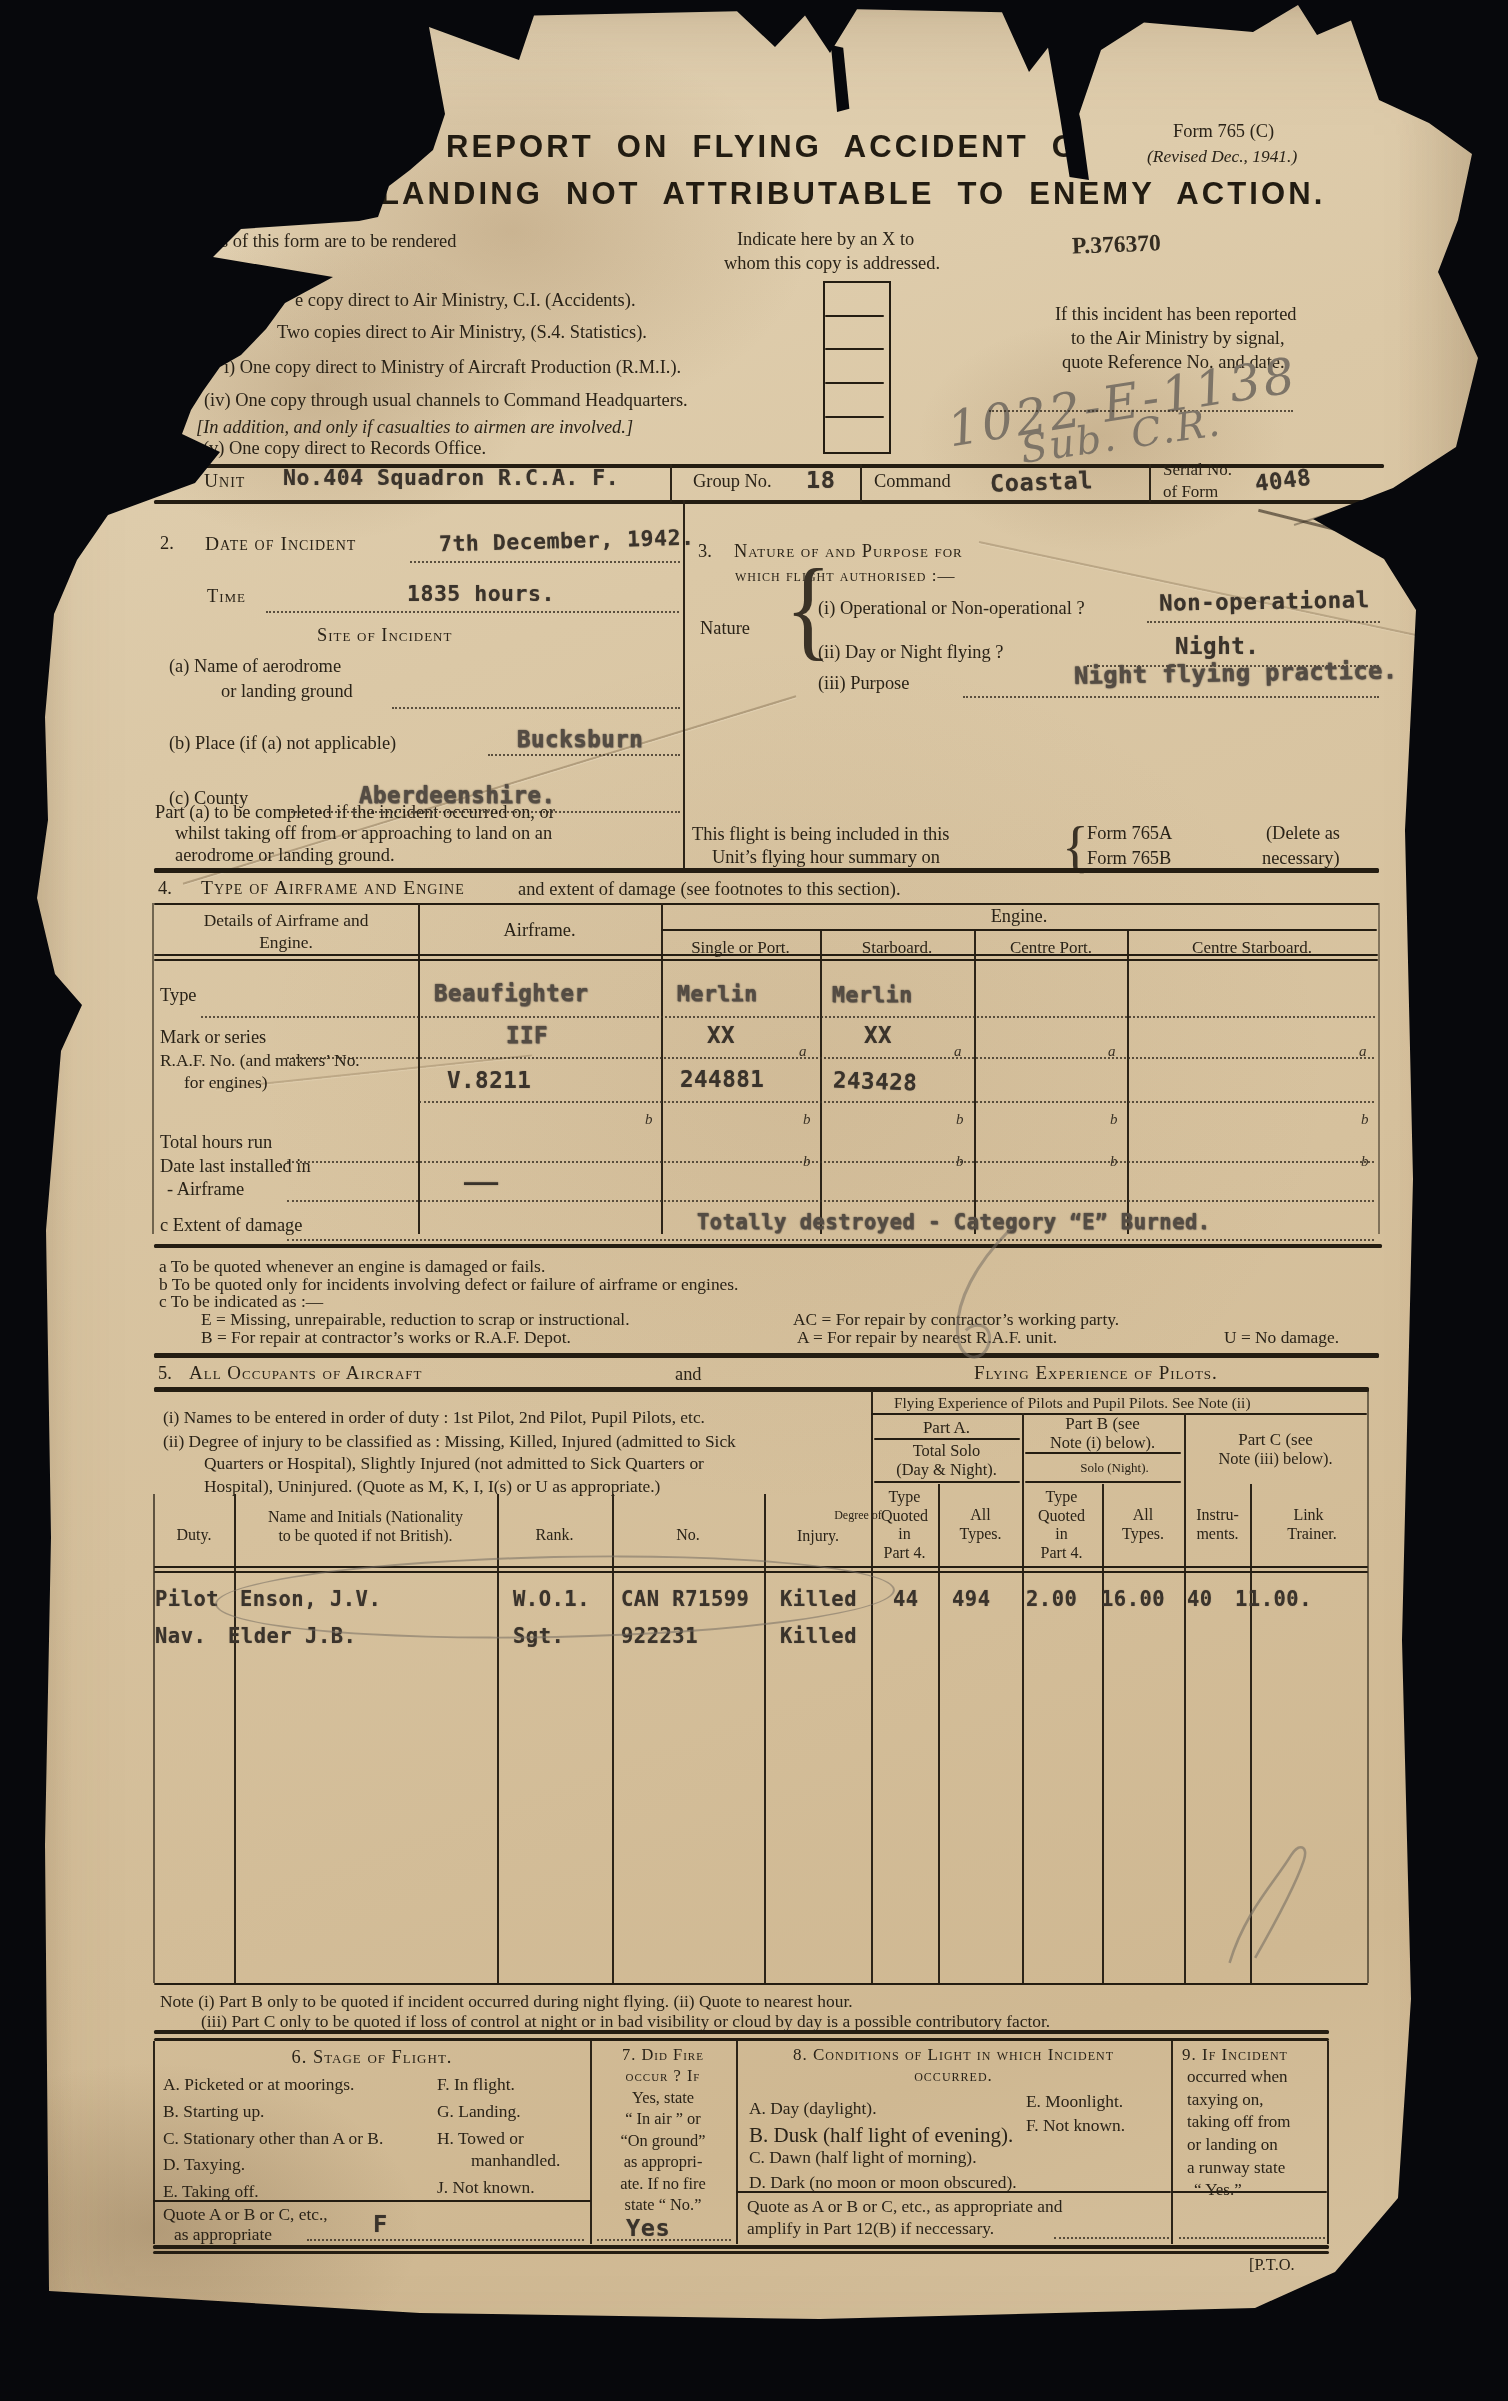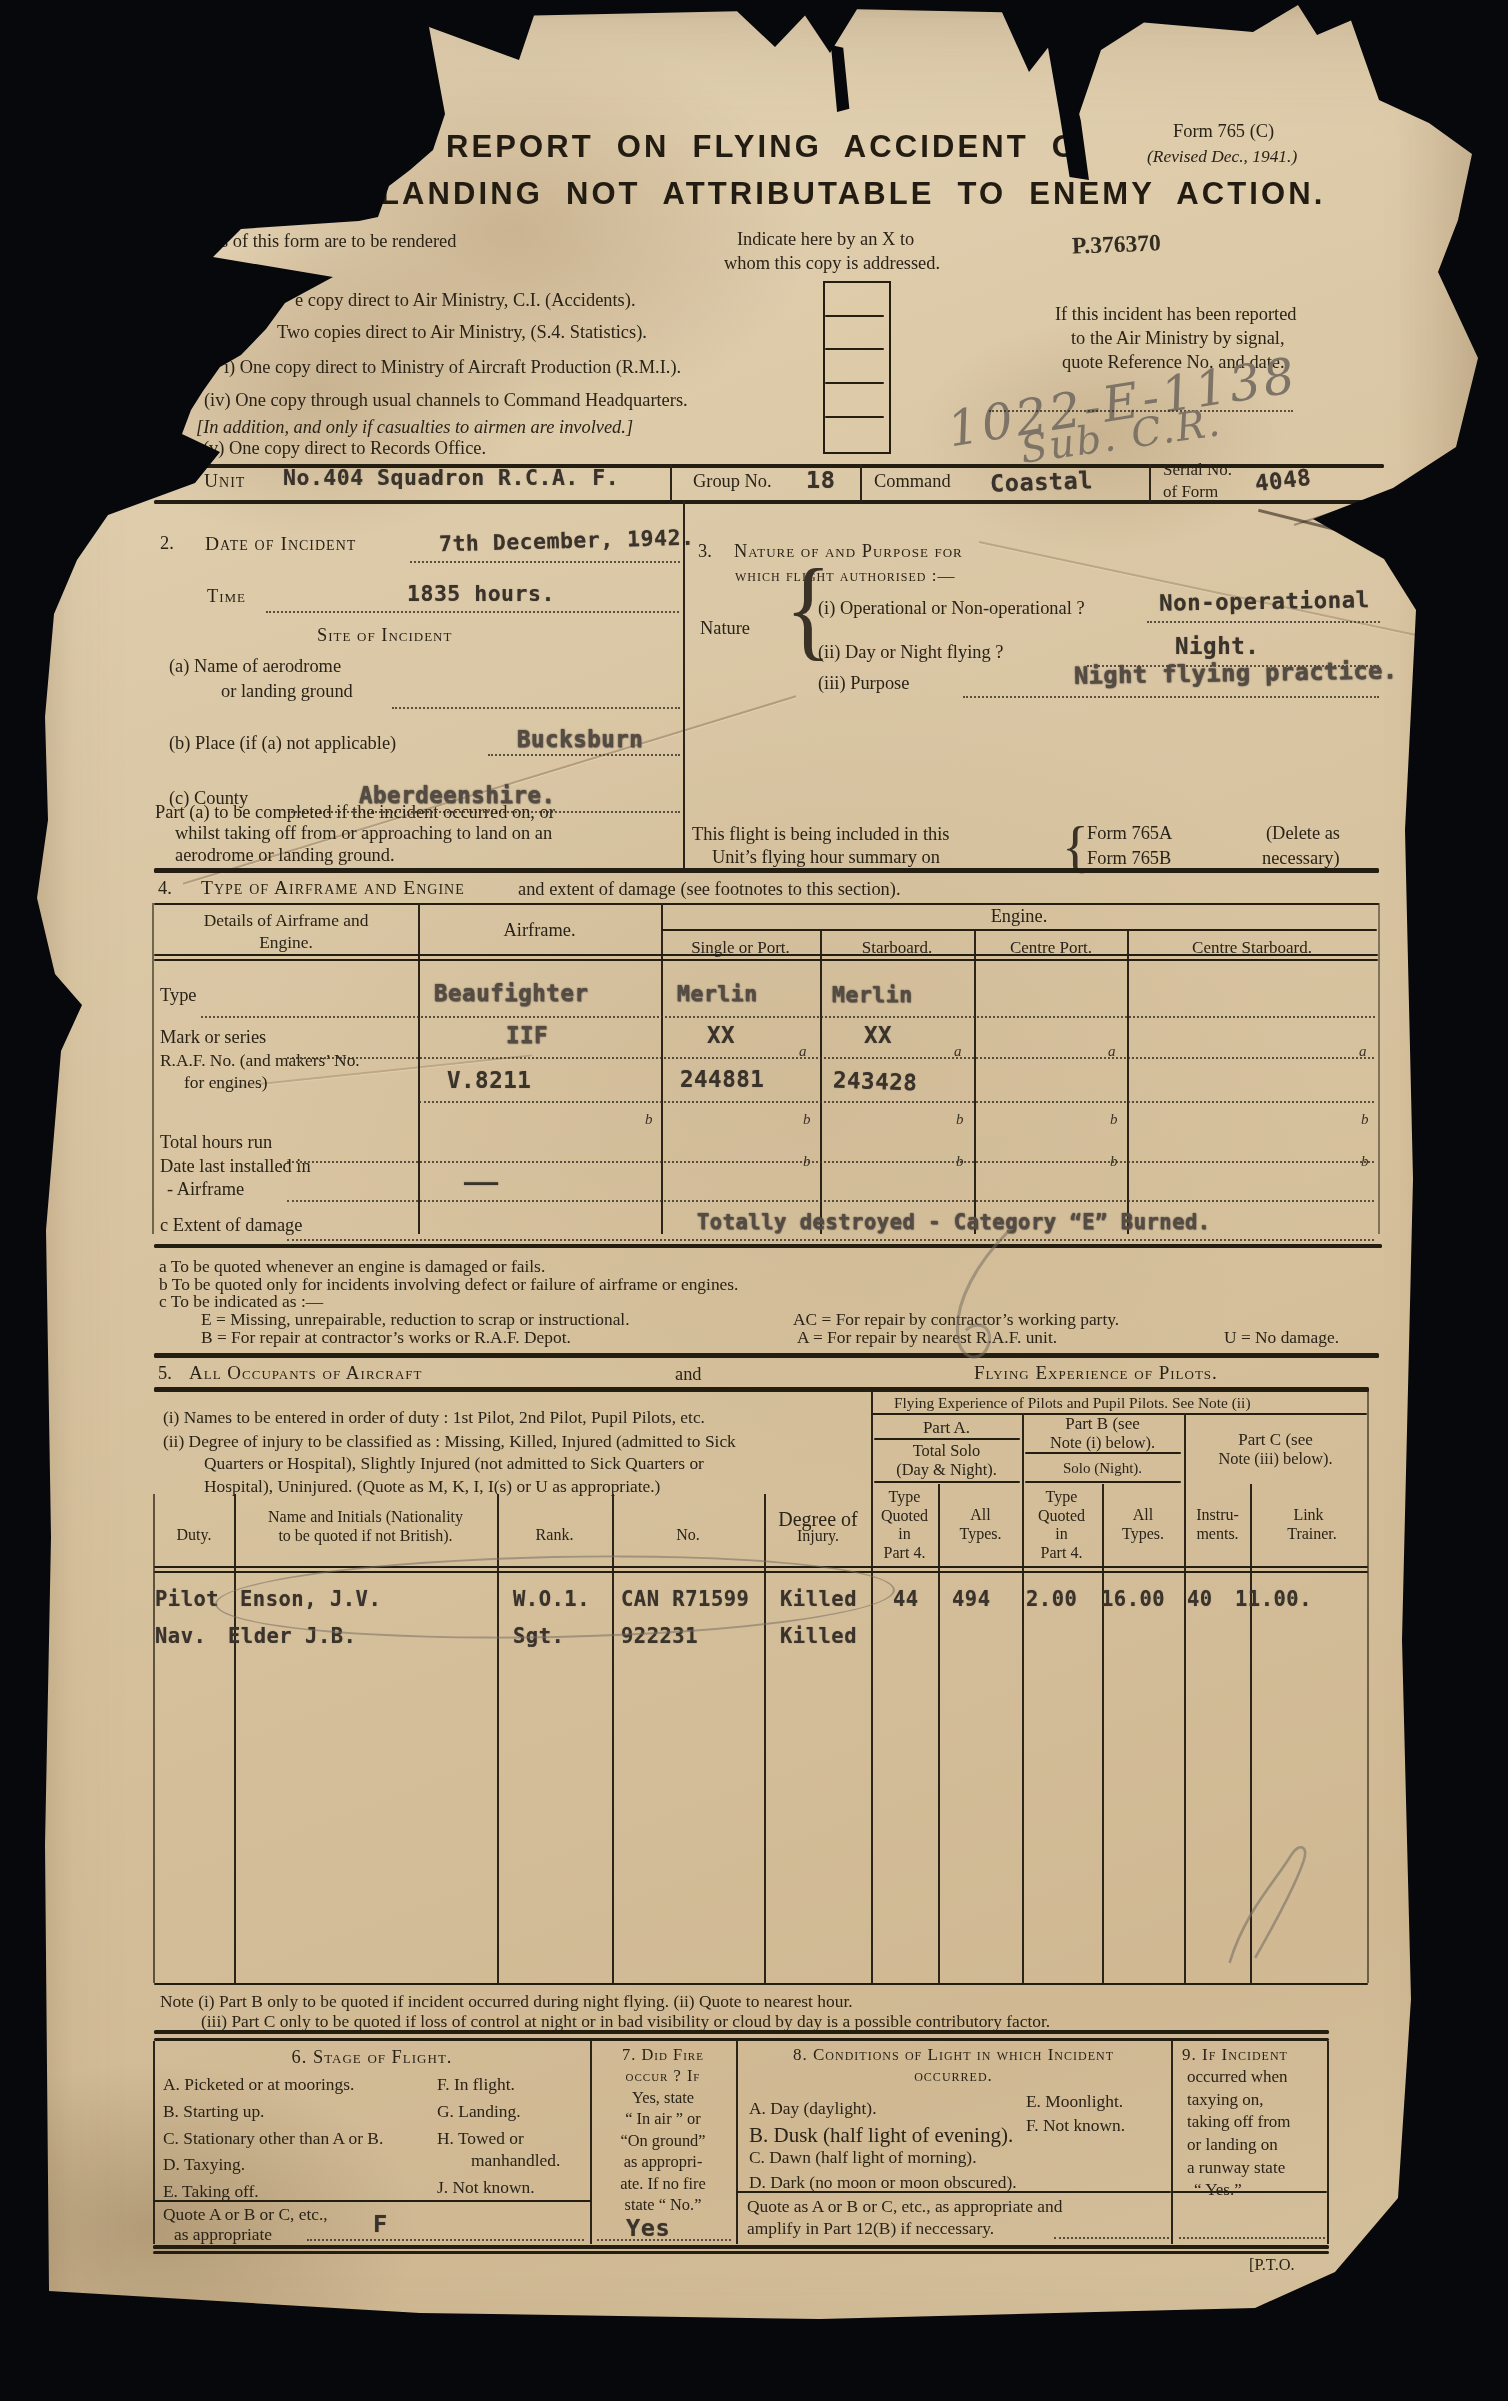--- a/index.html
+++ b/index.html
@@ -247,42 +247,42 @@
     <div class="t" style="left:204px;top:1477px;font-size:17.4px;">Hospital), Uninjured.   (Quote as M, K, I, I(s) or U as appropriate.)</div>
 
     <div class="t ctr" style="left:871px;top:1419px;width:151px;font-size:17px;">Part A.</div>
     <div class="rule" style="left:874px;top:1438px;width:146px;height:1.5px;"></div>
     <div class="t ctr" style="left:871px;top:1442px;width:151px;font-size:16.4px;">Total Solo</div>
     <div class="t ctr" style="left:871px;top:1461px;width:151px;font-size:16.4px;">(Day &amp; Night).</div>
     <div class="rule" style="left:874px;top:1481px;width:146px;height:1.5px;"></div>
     <div class="t ctr" style="left:1022px;top:1415px;width:161px;font-size:17px;">Part B (see</div>
     <div class="t ctr" style="left:1022px;top:1434px;width:161px;font-size:16.4px;">Note (i) below).</div>
     <div class="rule" style="left:1025px;top:1452px;width:156px;height:1.5px;"></div>
-    <div class="t ctr" style="left:1022px;top:1461px;width:161px;font-size:15px;">Solo (Night).</div>
+    <div class="t ctr" style="left:1022px;top:1461px;width:161px;font-size:13px;padding-left:12px;">Solo (Night).</div>
     <div class="rule" style="left:1025px;top:1481px;width:156px;height:1.5px;"></div>
     <div class="t ctr" style="left:1184px;top:1431px;width:183px;font-size:17px;">Part C (see</div>
     <div class="t ctr" style="left:1184px;top:1450px;width:183px;font-size:16.4px;">Note (iii) below).</div>
 
     <div class="vl" style="left:1022px;top:1413px;height:570px;"></div>
     <div class="vl" style="left:1184px;top:1413px;height:570px;"></div>
     <div class="vl" style="left:938px;top:1484px;height:499px;"></div>
     <div class="vl" style="left:1102px;top:1484px;height:499px;"></div>
     <div class="vl" style="left:1250px;top:1484px;height:499px;"></div>
     <div class="vl" style="left:153px;top:1494px;height:489px;opacity:.7;"></div>
     <div class="vl" style="left:234px;top:1494px;height:489px;"></div>
     <div class="vl" style="left:497px;top:1494px;height:489px;"></div>
     <div class="vl" style="left:612px;top:1494px;height:489px;"></div>
     <div class="vl" style="left:764px;top:1494px;height:489px;"></div>
 
     <div class="t ctr" style="left:154px;top:1527px;width:80px;font-size:16px;">Duty.</div>
     <div class="t ctr" style="left:234px;top:1509px;width:263px;font-size:16px;">Name and Initials (Nationality</div>
     <div class="t ctr" style="left:234px;top:1528px;width:263px;font-size:16px;">to be quoted if not British).</div>
     <div class="t ctr" style="left:497px;top:1527px;width:115px;font-size:16px;">Rank.</div>
     <div class="t ctr" style="left:612px;top:1527px;width:152px;font-size:16px;">No.</div>
-    <div class="t ctr" style="left:764px;top:1509px;width:108px;font-size:20px;">Degree of</div>
+    <div class="t ctr" style="left:804px;top:1509px;width:108px;font-size:12px;">Degree of</div>
     <div class="t ctr" style="left:764px;top:1528px;width:108px;font-size:16px;">Injury.</div>
     <div class="t ctr" style="left:871px;top:1489px;width:67px;font-size:16px;">Type</div>
     <div class="t ctr" style="left:871px;top:1508px;width:67px;font-size:16px;">Quoted</div>
     <div class="t ctr" style="left:871px;top:1526px;width:67px;font-size:16px;">in</div>
     <div class="t ctr" style="left:871px;top:1545px;width:67px;font-size:16px;">Part 4.</div>
     <div class="t ctr" style="left:938px;top:1507px;width:85px;font-size:16px;">All</div>
     <div class="t ctr" style="left:938px;top:1526px;width:85px;font-size:16px;">Types.</div>
     <div class="t ctr" style="left:1022px;top:1489px;width:79px;font-size:16px;">Type</div>
     <div class="t ctr" style="left:1022px;top:1508px;width:79px;font-size:16px;">Quoted</div>
     <div class="t ctr" style="left:1022px;top:1526px;width:79px;font-size:16px;">in</div>

